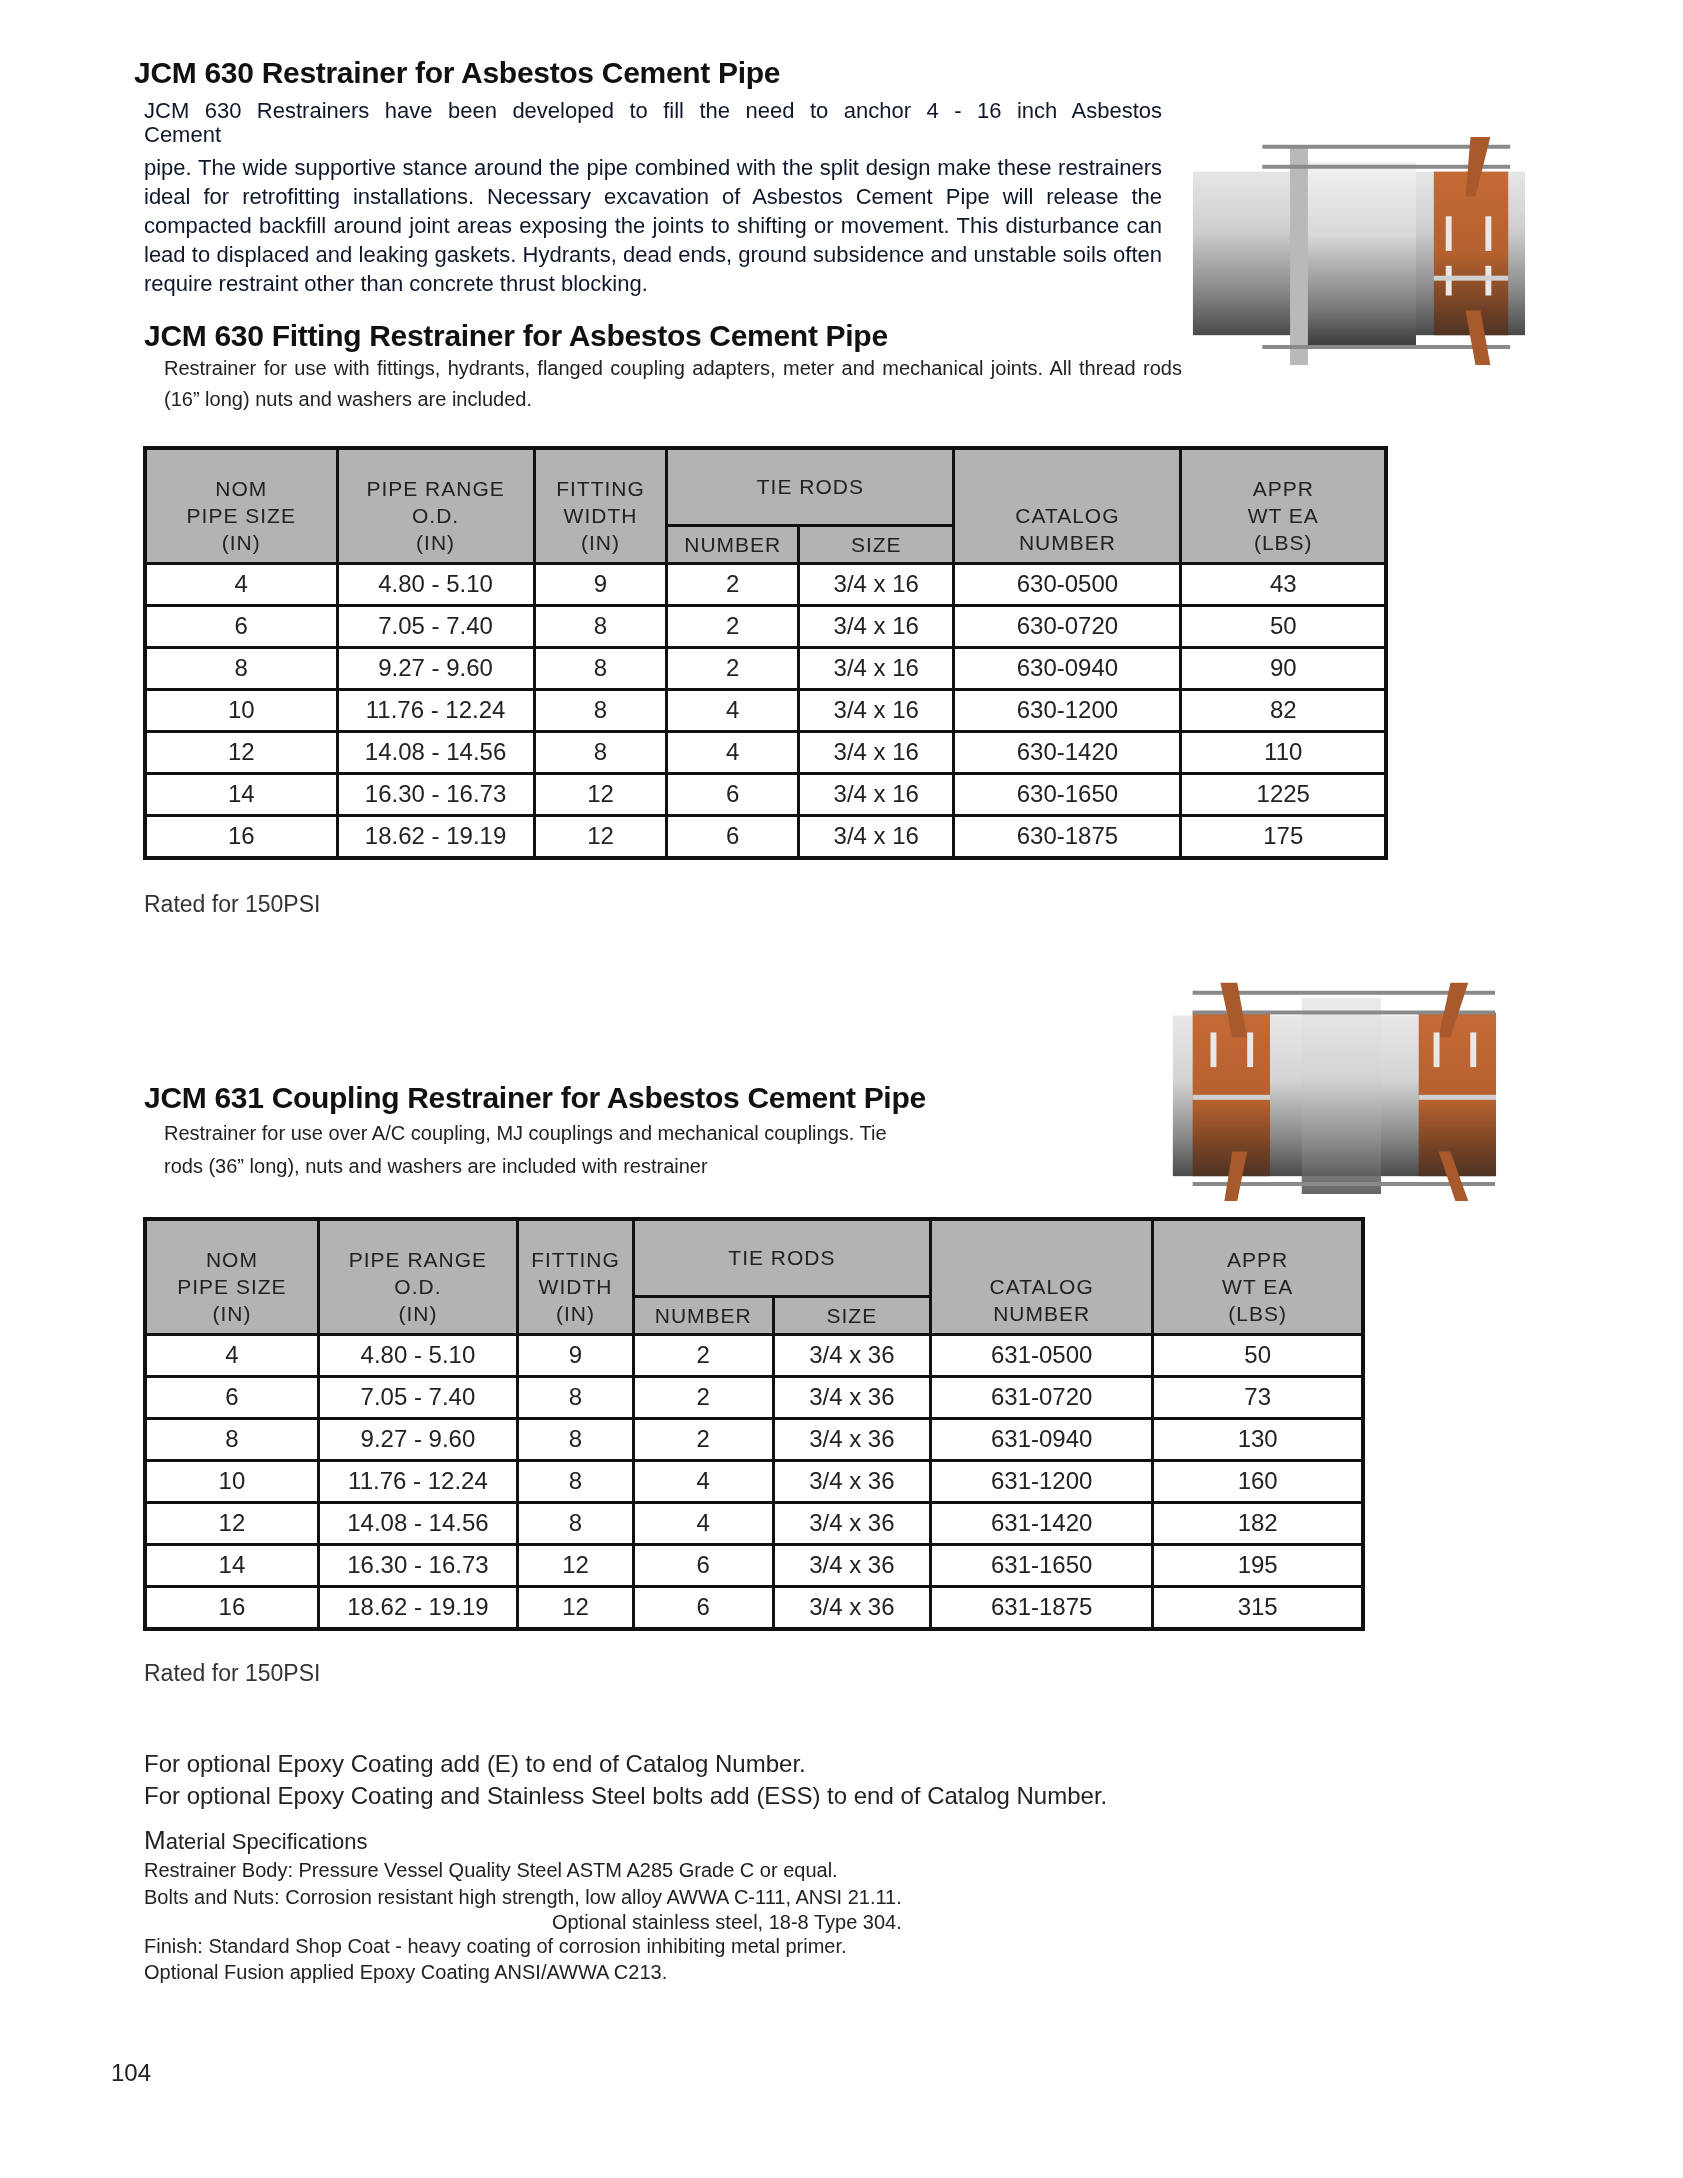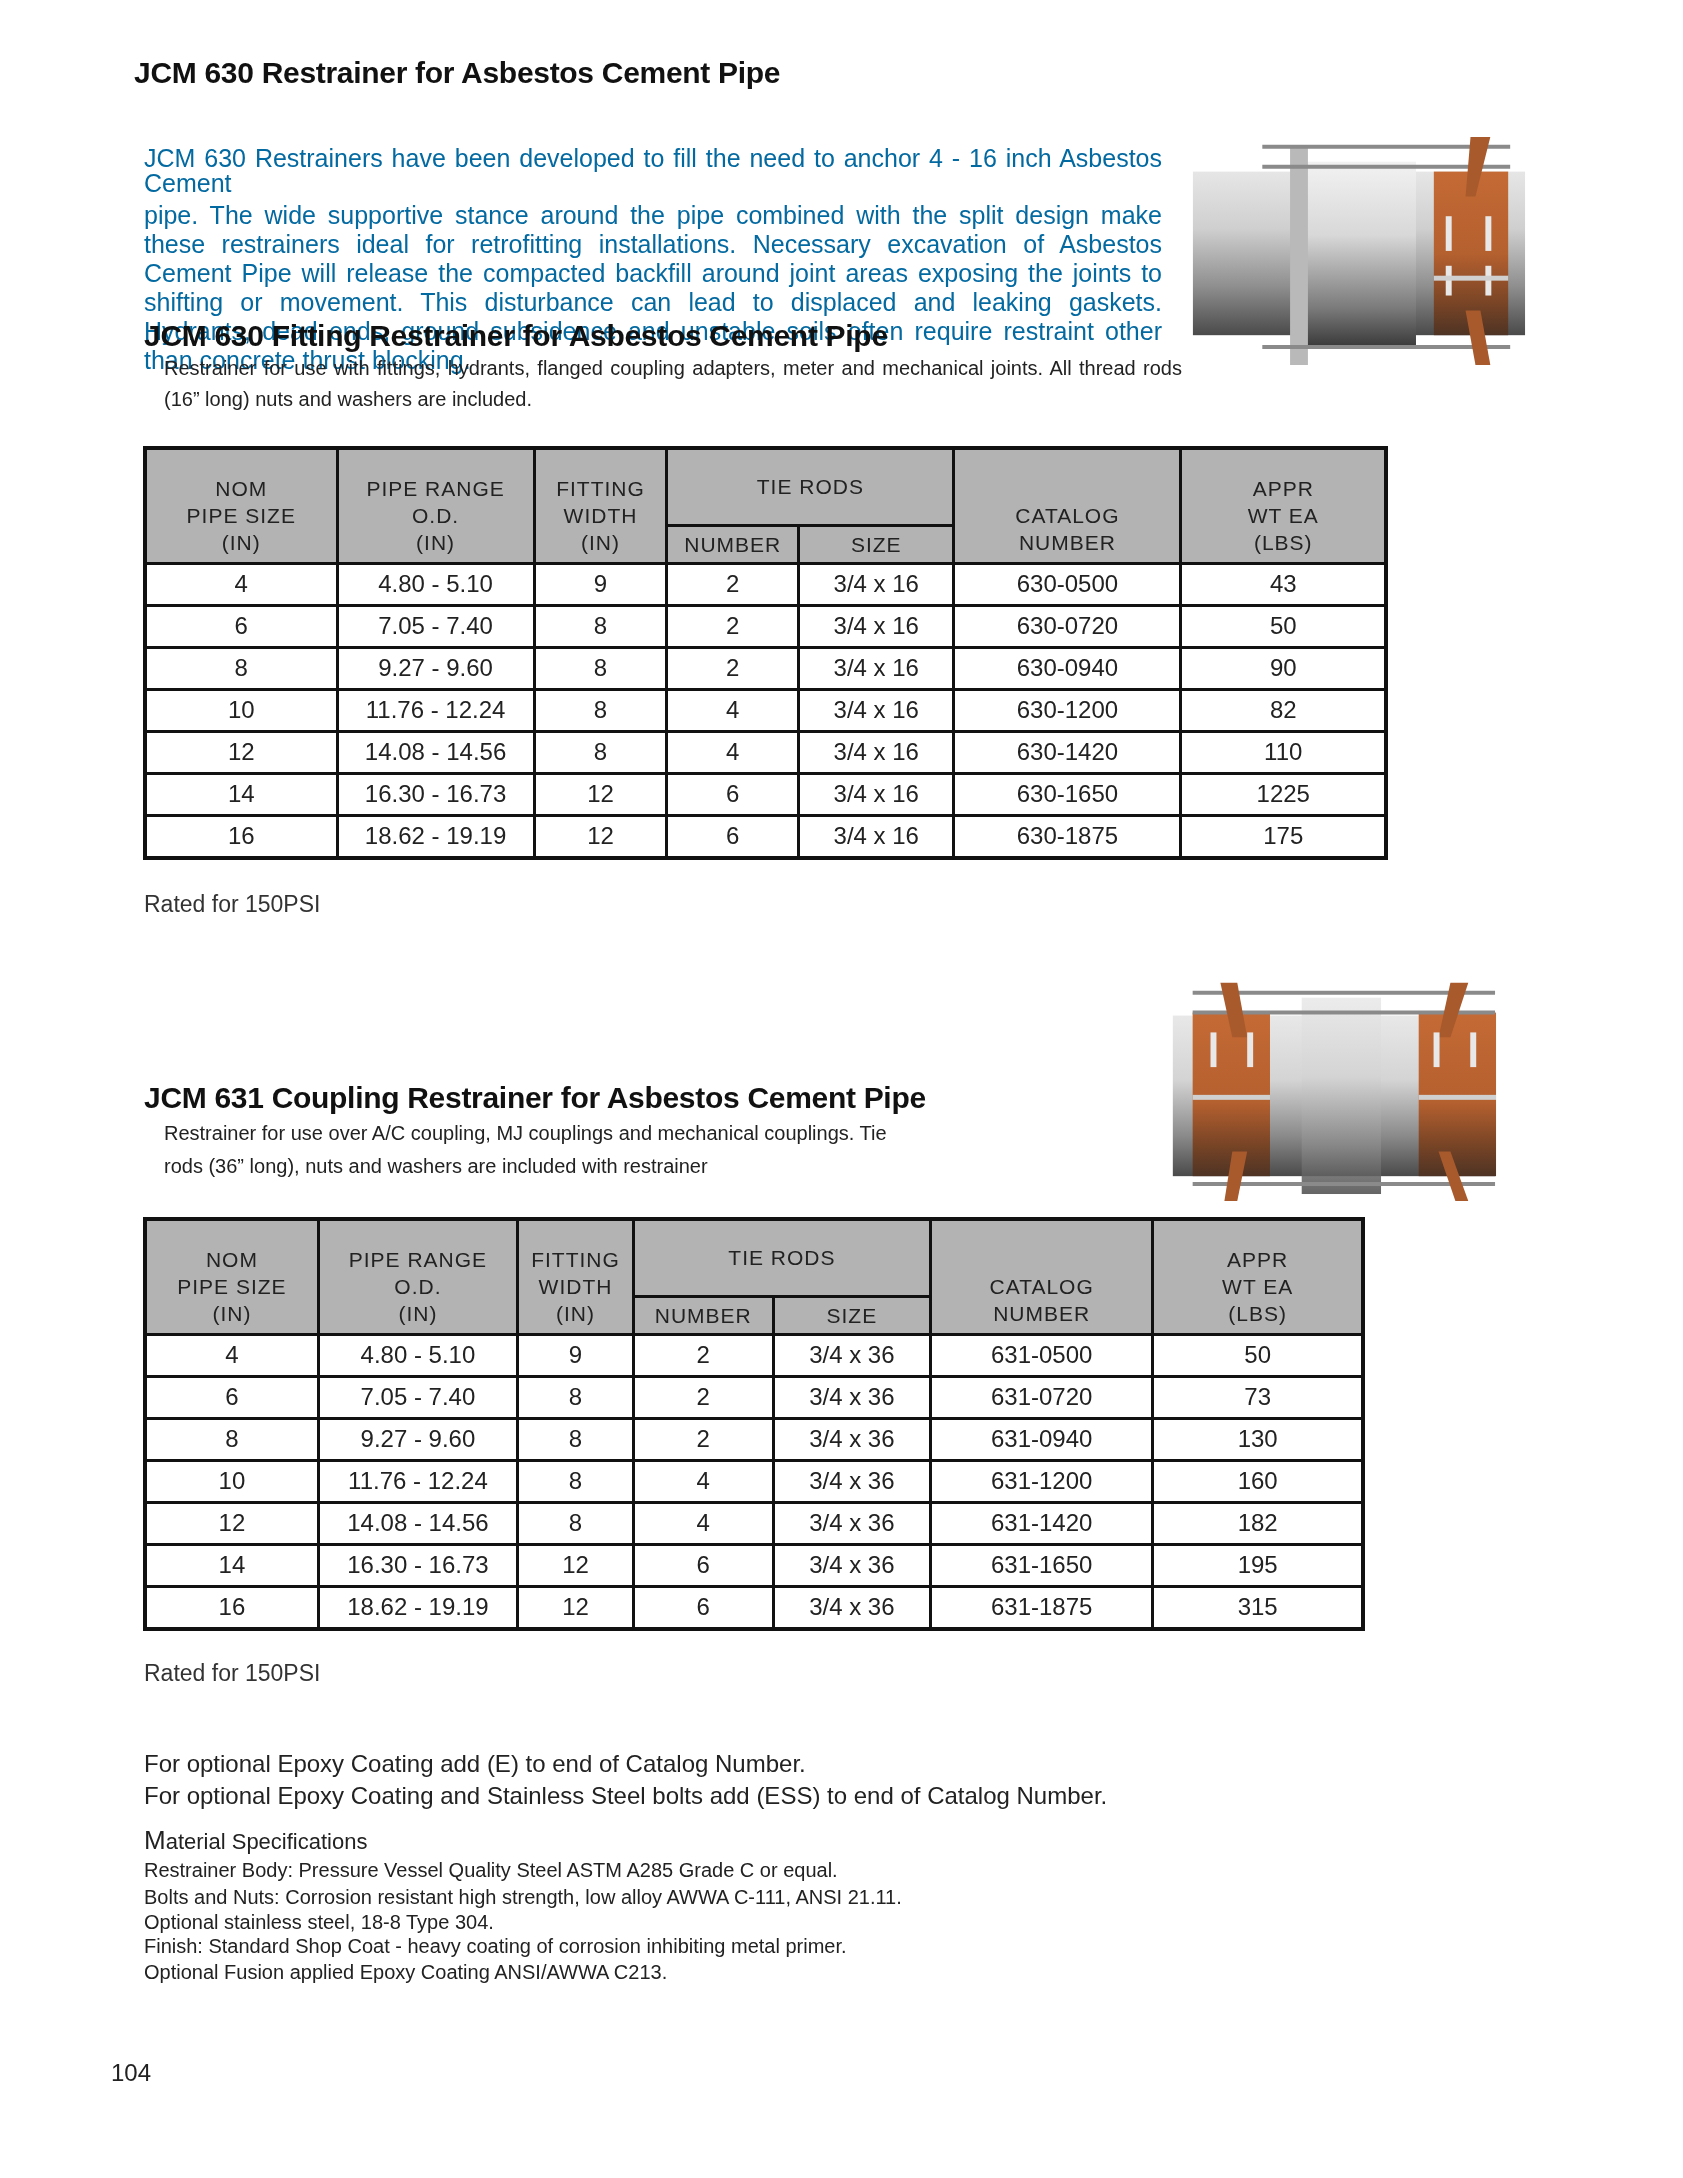--- a/index.html
+++ b/index.html
@@ -1,19 +1,19 @@
 <!DOCTYPE html>
 <html><head>
 <meta charset="utf-8">
 <style>
   html,body{margin:0;padding:0;background:#fff;}
   body{width:1683px;height:2178px;position:relative;overflow:hidden;font-family:"Liberation Sans",sans-serif;color:#1a1a1a;}
   .abs{position:absolute;}
   .h1{font-weight:bold;font-size:30px;letter-spacing:-0.3px;color:#111;white-space:nowrap;}
-  .body{font-size:25px;line-height:29px;color:#0369a1;text-align:justify;margin-top:48px;}
+  .body{font-size:22px;line-height:29px;color:#0f172a;text-align:justify;}
   .body p{margin:0;}
   .desc{font-size:20px;line-height:31px;color:#222;text-align:justify;text-align-last:left;margin-left:20px;}
   table.spec{position:absolute;border-collapse:collapse;border:4px solid #111;font-size:24px;color:#222;}
   table.spec th{background:#b3b3b3;font-weight:normal;font-size:21px;line-height:27px;letter-spacing:1px;color:#222;border:3px solid #111;padding:0;text-align:center;vertical-align:bottom;}
   table.spec td{border:3px solid #111;text-align:center;padding:0;height:39px;background:#fff;}
   .rated{font-size:23px;color:#333;}
   .note{font-size:24px;line-height:32px;color:#222;white-space:nowrap;}
   .mat{font-size:20px;line-height:27px;color:#222;white-space:nowrap;}
   .mat .hd{font-size:22px;}
   .mat .hd .big{font-size:26px;}
@@ -302,19 +302,19 @@
 
 <div class="abs note" style="left:144px;top:1748px;">
   <div>For optional Epoxy Coating add (E) to end of Catalog Number.</div>
   <div>For optional Epoxy Coating and Stainless Steel bolts add (ESS) to end of Catalog Number.</div>
 </div>
 
 <div class="abs mat" style="left:144px;top:1827px;">
   <div class="hd" style="margin-bottom:2px;"><span class="big">M</span><span>aterial Specifications</span></div>
   <div>Restrainer Body: Pressure Vessel Quality Steel ASTM A285 Grade C or equal.</div>
   <div style="line-height:27px;">Bolts and Nuts: Corrosion resistant high strength, low alloy AWWA C-111, ANSI 21.11.</div>
-  <div style="line-height:22px;">Optional stainless steel, 18-8 Type 304.</div>
+  <div style="line-height:22px;text-align:right;">Optional stainless steel, 18-8 Type 304.</div>
   <div>Finish: Standard Shop Coat - heavy coating of corrosion inhibiting metal primer.</div>
   <div style="line-height:24px;">Optional Fusion applied Epoxy Coating ANSI/AWWA C213.</div>
 </div>
 
 <div class="abs pnum" style="left:99px;top:2059px;margin-left:12px;">104</div>
 
 
 </body></html>

